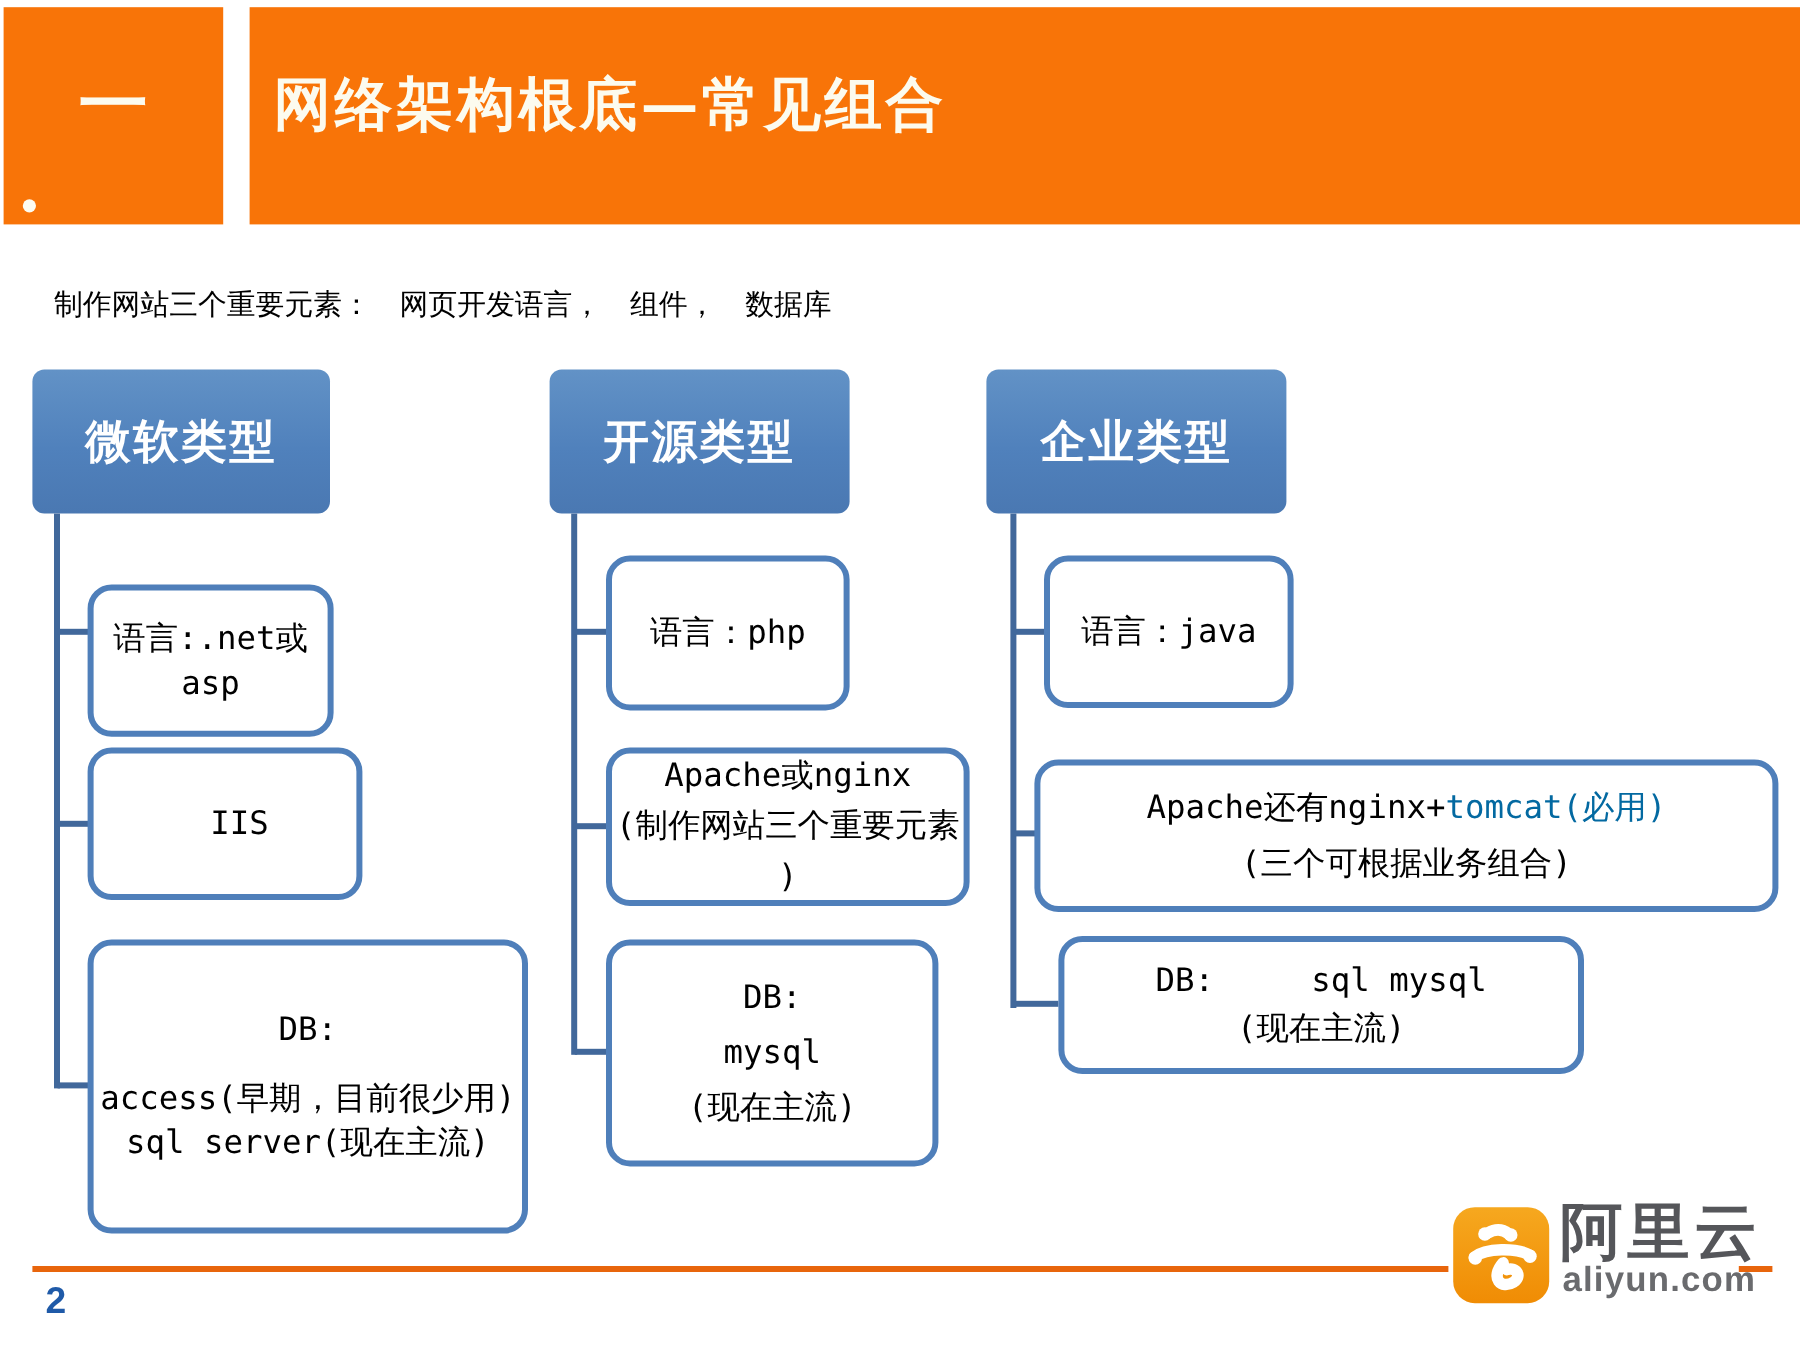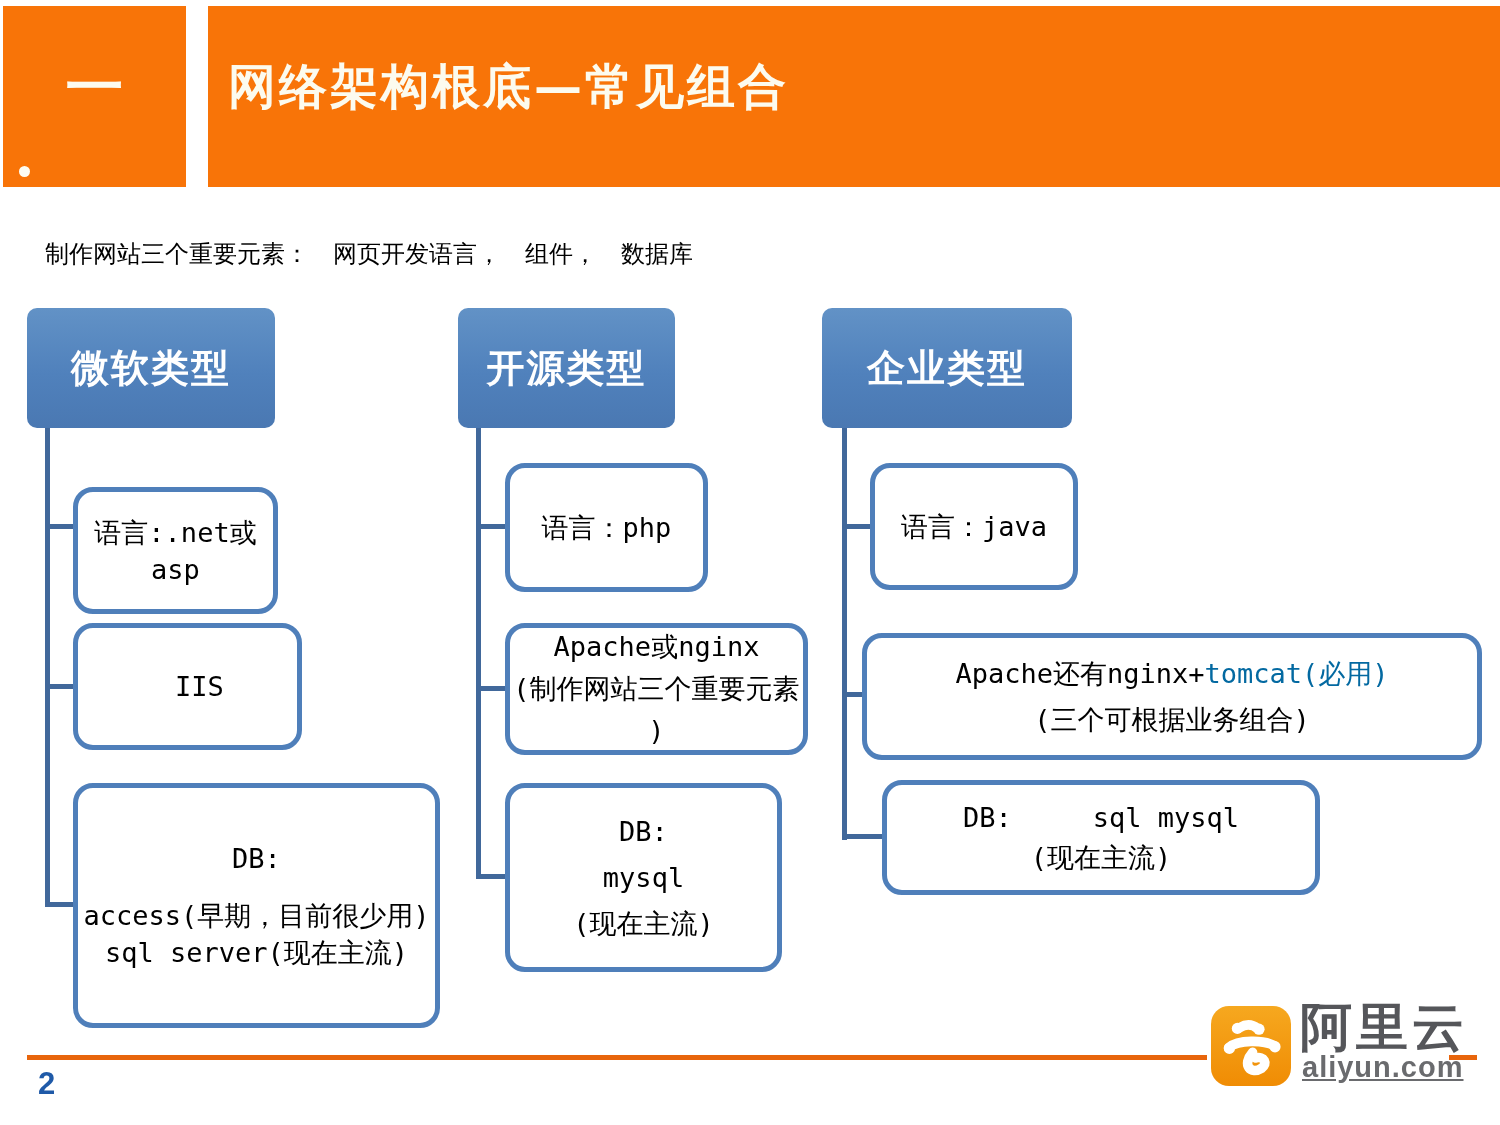--- a/index.html
+++ b/index.html
@@ -66,21 +66,21 @@
   .logo-mark {
     position:absolute; left:1211px; top:1006px; width:80px; height:80px;
     border-radius:18px; background:linear-gradient(180deg,#F6A81F 0%,#F08C04 100%);
   }
   .logo-cn {
     position:absolute; left:1300px; top:1000px; color:#55565A;
     font-size:52px; font-weight:bold; letter-spacing:4px; line-height:54px;
   }
   .logo-domain {
     position:absolute; left:1302px; top:1051px; color:#6A6B6E;
-    font-size:29px; font-weight:bold; letter-spacing:1px;text-decoration:underline;
+    font-size:29px; font-weight:bold; letter-spacing:1px;
   }
 </style>
 </head>
 <body>
 
 <div class="stage">
 
   <div class="hdr-left">
     <span class="section-index">一</span>
   </div>
@@ -102,21 +102,21 @@
   </div>
   <div class="node" style="left:73px;top:623px;width:195px;height:117px;padding-left:24px;">
     <div class="line">IIS</div>
   </div>
   <div class="node" style="left:73px;top:783px;width:357px;height:235px;">
     <div class="line mb20">DB:</div>
     <div class="line">access(早期，目前很少用)</div>
     <div class="line">sql server(现在主流)</div>
   </div>
 
-  <div class="node-header" style="left:458px;top:308px;width:217px;height:120px;">开源类型</div>
+  <div class="node-header" style="left:458px;top:308px;width:250px;height:120px;">开源类型</div>
   <div class="vline" style="left:476px;top:428px;width:5px;height:451px;"></div>
   <div class="hstub" style="left:479px;top:524px;width:26px;height:5px;"></div>
   <div class="hstub" style="left:479px;top:686px;width:26px;height:5px;"></div>
   <div class="hstub" style="left:479px;top:874px;width:26px;height:5px;"></div>
 
   <div class="node" style="left:505px;top:463px;width:193px;height:119px;">
     <div class="line">语言：php</div>
   </div>
   <div class="node" style="left:505px;top:623px;width:293px;height:122px;">
     <div class="line lh42">Apache或nginx</div>

